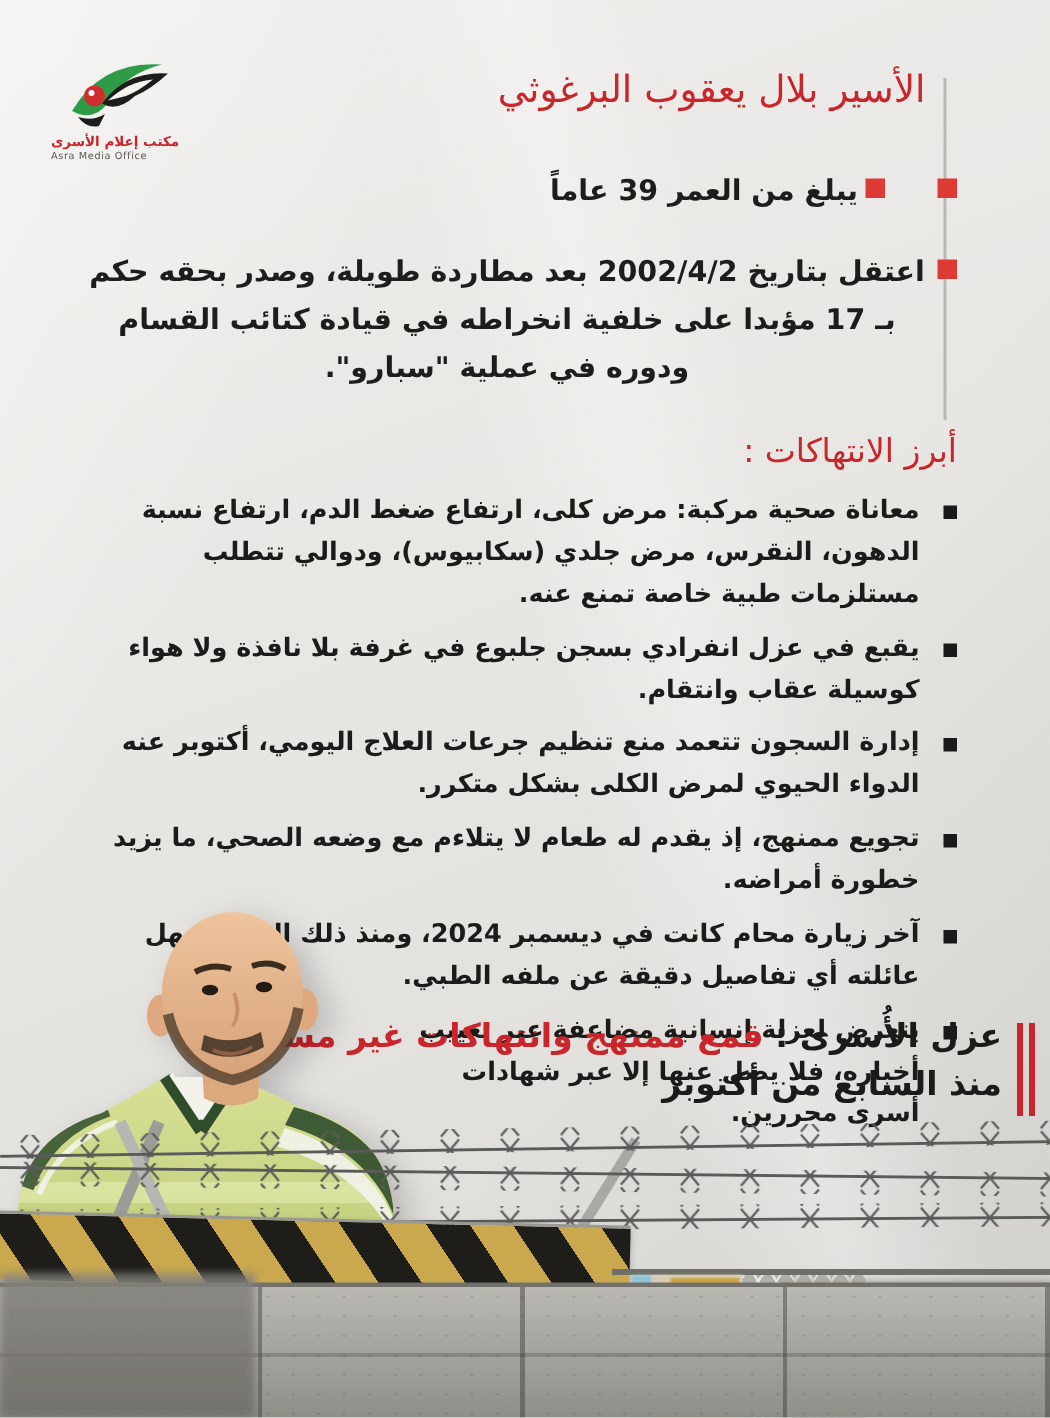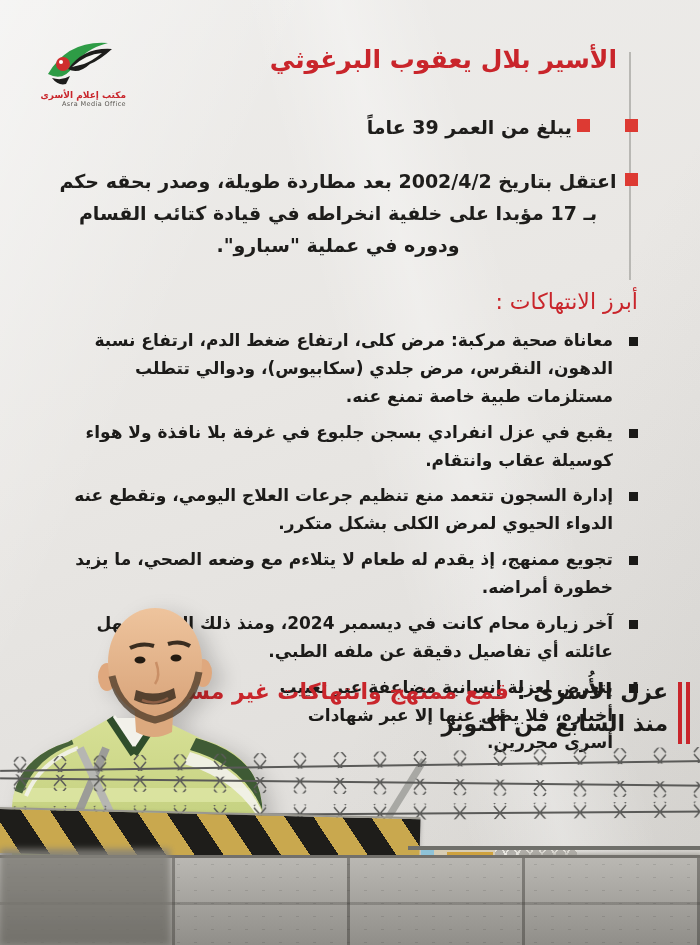--- a/index.html
+++ b/index.html
@@ -5,27 +5,27 @@
   *{margin:0;padding:0;box-sizing:border-box}
   html,body{background:#cfcecc}
   body{width:700px;height:945px;font-family:"DejaVu Sans","Liberation Sans",sans-serif}
   .poster{position:relative;width:700px;height:945px;overflow:hidden;
     background:linear-gradient(160deg,#eeedeb 0%,#e9e7e4 40%,#e3e1de 68%,#dcdad6 100%)}
   .bg-sheen{position:absolute;inset:0;pointer-events:none;
     background:linear-gradient(115deg,rgba(255,255,255,.45) 0%,rgba(255,255,255,0) 28%),
                linear-gradient(75deg,transparent 52%,rgba(255,255,255,.30) 62%,transparent 72%),
                linear-gradient(300deg,rgba(110,108,102,.10) 0%,rgba(0,0,0,0) 38%)}
   
-  .logo{position:absolute;left:34px;top:34px;width:92px;text-align:right;z-index:4}
+  .logo{position:absolute;left:34px;top:34px;width:92px;text-align:left;z-index:4}
   .logo svg{display:block;margin:0 auto}
   .logo-ar{color:#c9252b;font-size:9px;font-weight:bold;line-height:1.15;direction:rtl}
   .logo-en{color:#5a5752;font-size:6.5px;letter-spacing:.4px}
   
   .timeline{position:absolute;top:52px;right:69px;width:2px;height:228px;background:#b9b8b4;z-index:1}
-  .main-title{position:absolute;top:45px;right:83px;font-size:25px;font-weight:bold;color:#c9252b;
+  .main-title{position:absolute;top:45px;right:83px;font-size:25px;font-weight:normal;color:#c9252b;
     direction:rtl;white-space:nowrap;z-index:2}
   
   .profile{position:absolute;top:112px;right:80px;left:56px;direction:rtl;color:#1e1d1b;
     font-size:19px;font-weight:bold;line-height:1.68;z-index:2;list-style:none}
   .profile .row1{display:flex;gap:48px;margin-bottom:11px;white-space:nowrap}
   .pitem{position:relative;text-align:center;margin-bottom:11px}
   .sq{position:absolute;right:-18px;top:7px;width:13px;height:13px;background:#dd3a33}
   
   .violations{position:absolute;top:289px;right:62px;left:50px;direction:rtl;z-index:2}
   .violations-title{font-size:22px;font-weight:normal;color:#c9252b;text-align:right;margin-bottom:13px}
@@ -107,21 +107,21 @@
       <span class="sq"></span>
       <span>اعتقل بتاريخ 2002/4/2 بعد مطاردة طويلة، وصدر بحقه حكم بـ 17 مؤبدا على خلفية انخراطه في قيادة كتائب القسام ودوره في عملية "سبارو".</span>
     </div>
   </div>
 
   <div class="violations">
     <h2 class="violations-title">أبرز الانتهاكات :</h2>
     <ul>
       <li><span class="bsq"></span><span>معاناة صحية مركبة: مرض كلى، ارتفاع ضغط الدم، ارتفاع نسبة الدهون، النقرس، مرض جلدي (سكابيوس)، ودوالي تتطلب مستلزمات طبية خاصة تمنع عنه.</span></li>
       <li><span class="bsq"></span><span>يقبع في عزل انفرادي بسجن جلبوع في غرفة بلا نافذة ولا هواء كوسيلة عقاب وانتقام.</span></li>
-      <li><span class="bsq"></span><span>إدارة السجون تتعمد منع تنظيم جرعات العلاج اليومي، وتقطع عنه الدواء الحيوي لمرض الكلى بشكل متكرر.</span></li>
+      <li><span class="bsq"></span><span>إدارة السجون تتعمد منع تنظيم جرعات العلاج اليومي، أكتوبر عنه الدواء الحيوي لمرض الكلى بشكل متكرر.</span></li>
       <li><span class="bsq"></span><span>تجويع ممنهج، إذ يقدم له طعام لا يتلاءم مع وضعه الصحي، ما يزيد خطورة أمراضه.</span></li>
       <li><span class="bsq"></span><span>آخر زيارة محام كانت في ديسمبر 2024، ومنذ ذلك الحين تجهل عائلته أي تفاصيل دقيقة عن ملفه الطبي.</span></li>
       <li><span class="bsq"></span><span>يتعرض لعزلة إنسانية مضاعفة عبر تغييب أخباره، فلا يصل عنها إلا عبر شهادات أسرى محررين.</span></li>
     </ul>
   </div>
 
   <div class="footer">
     <div class="redbars"></div>
     <div class="footer-text">
       <div>

